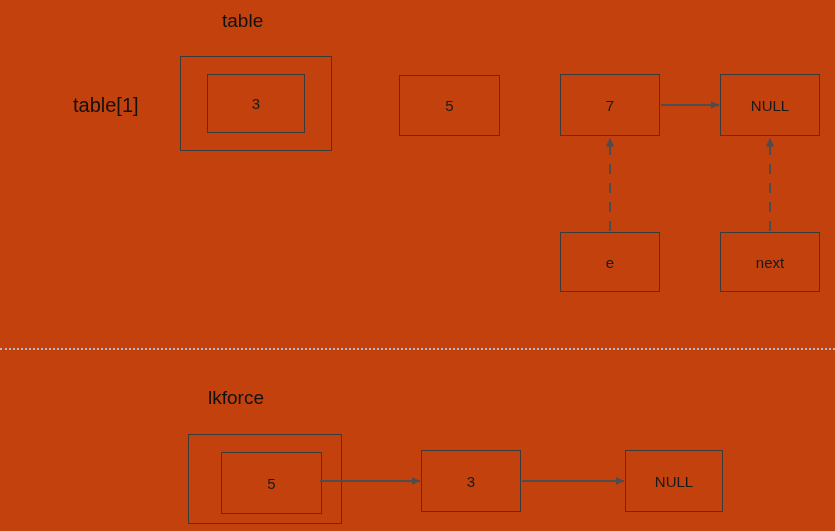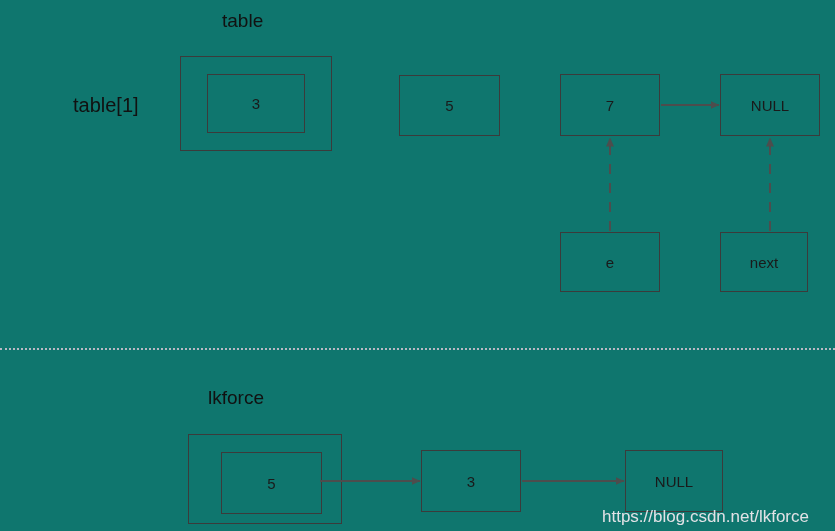--- a/index.html
+++ b/index.html
@@ -8,21 +8,21 @@
     background: #ffffff;
   }
   body {
     font-family: "Liberation Sans", sans-serif;
     color: #1a1a1a;
   }
   #canvas {
     position: relative;
     width: 835px;
     height: 531px;
-    background: #0f766e;
+    background: #c2410c;
     overflow: hidden;
     text-align: right;
   }
   .box {
     position: absolute;
     border: 1px solid #3b3b3b;
     background: transparent;
     display: flex;
     align-items: center;
     justify-content: center;
@@ -97,21 +97,21 @@
   </div>
 
   <div class="box" style="left:720px; top:74px; width:100px; height:62px;">
     <span class="box-text">NULL</span>
   </div>
 
   <div class="box" style="left:560px; top:232px; width:100px; height:60px;">
     <span class="box-text">e</span>
   </div>
 
-  <div class="box" style="left:720px; top:232px; width:88px; height:60px;">
+  <div class="box" style="left:720px; top:232px; width:100px; height:60px;">
     <span class="box-text">next</span>
   </div>
 
   <div class="divider" style="top:348px;"></div>
 
   <div class="label title-label" style="left:208px; top:388px;">lkforce</div>
 
 
   <div class="box" style="left:188px; top:434px; width:154px; height:90px;"></div>
 
@@ -151,15 +151,14 @@
 
     <g>
       <line x1="320" y1="481" x2="420" y2="481" stroke="#4d4d4d" stroke-width="2" marker-end="url(#arrowhead)"></line>
     </g>
 
     <g>
       <line x1="522" y1="481" x2="624" y2="481" stroke="#4d4d4d" stroke-width="2" marker-end="url(#arrowhead)"></line>
     </g>
   </svg>
 
-  <div class="watermark" style="left:602px; top:507px;">https://blog.csdn.net/lkforce</div>
 
 </div>
 
 </body></html>

